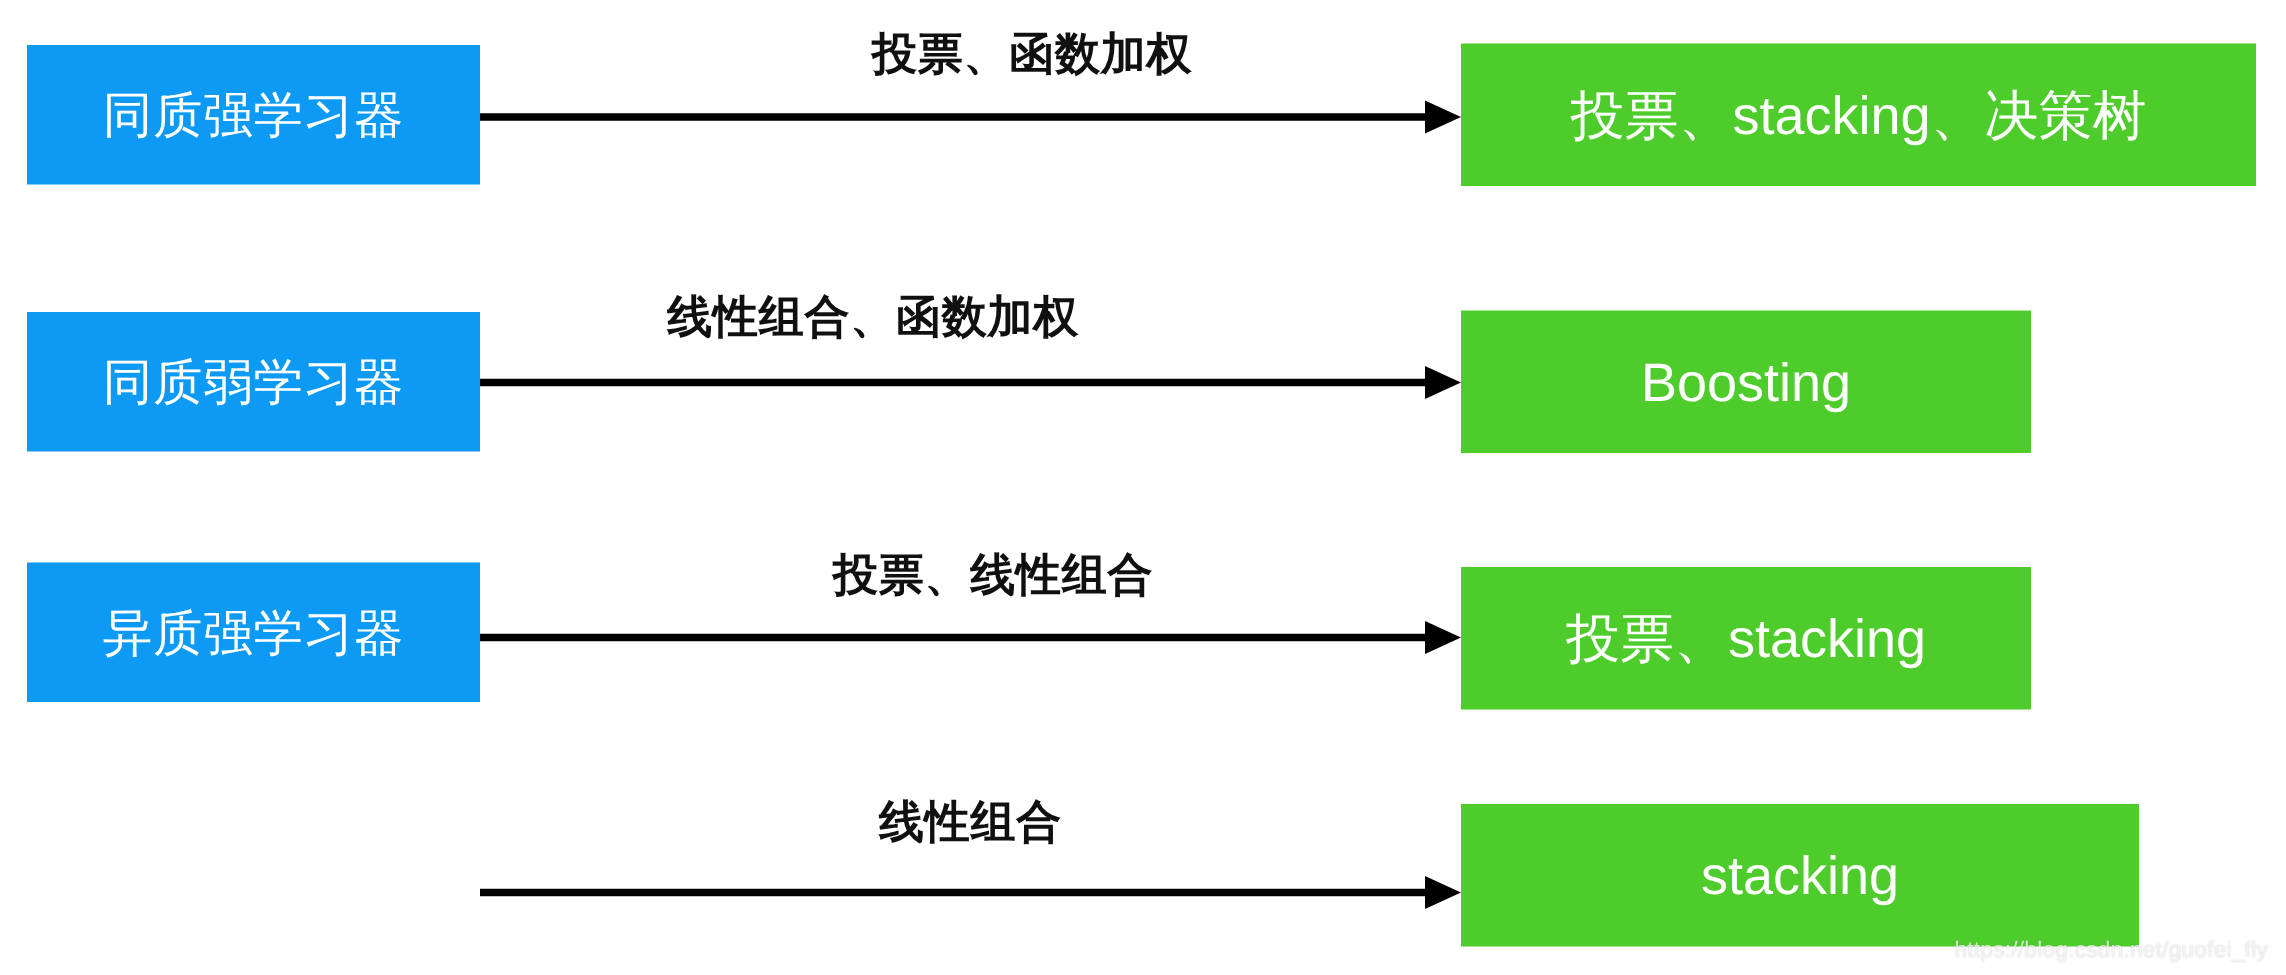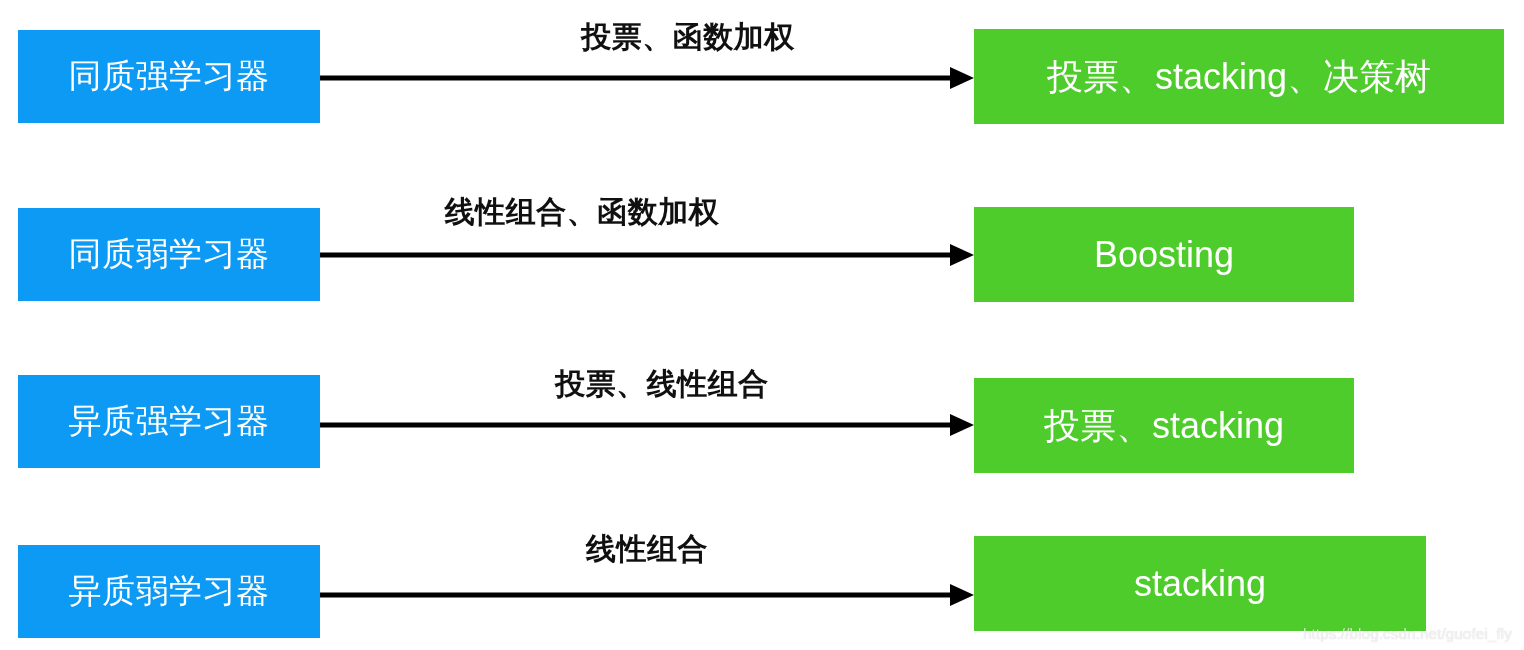--- a/index.html
+++ b/index.html
@@ -22,21 +22,20 @@
   .src-box {
     position: absolute;
     left: 18px;
     width: 302px;
     height: 93px;
     background: #0d9af5;
     display: flex;
     align-items: center;
     justify-content: center;
     box-sizing: border-box;
-    font-family: Liberation Serif, serif;
   }
   .src-box .box-label {
     color: #ffffff;
     font-size: 33px;
     line-height: 1;
     letter-spacing: 0.5px;
     white-space: nowrap;
   }
 
   
@@ -140,23 +139,20 @@
       <polygon points="630,2 654,13 630,24" fill="#000000"></polygon>
     </svg>
   </div>
 
   <div class="arrow-caption" style="left:320px; width:654px; top:369px;padding-left:15px;">投票、线性组合</div>
 
   <div class="dst-box" style="top:378px; width:380px;">
     <span class="box-label">投票、stacking</span>
   </div>
 
-  <div class="src-box" style="top:545px;">
-    <span class="box-label">异质弱学习器</span>
-  </div>
 
   <div class="arrow" style="top:582px;">
     <svg width="654" height="26" viewBox="0 0 654 26" xmlns="http://www.w3.org/2000/svg">
       <line x1="0" y1="13" x2="634" y2="13" stroke="#000000" stroke-width="5"></line>
       <polygon points="630,2 654,13 630,24" fill="#000000"></polygon>
     </svg>
   </div>
 
   <div class="arrow-caption" style="left:320px; width:654px; top:534px;">线性组合</div>
 

